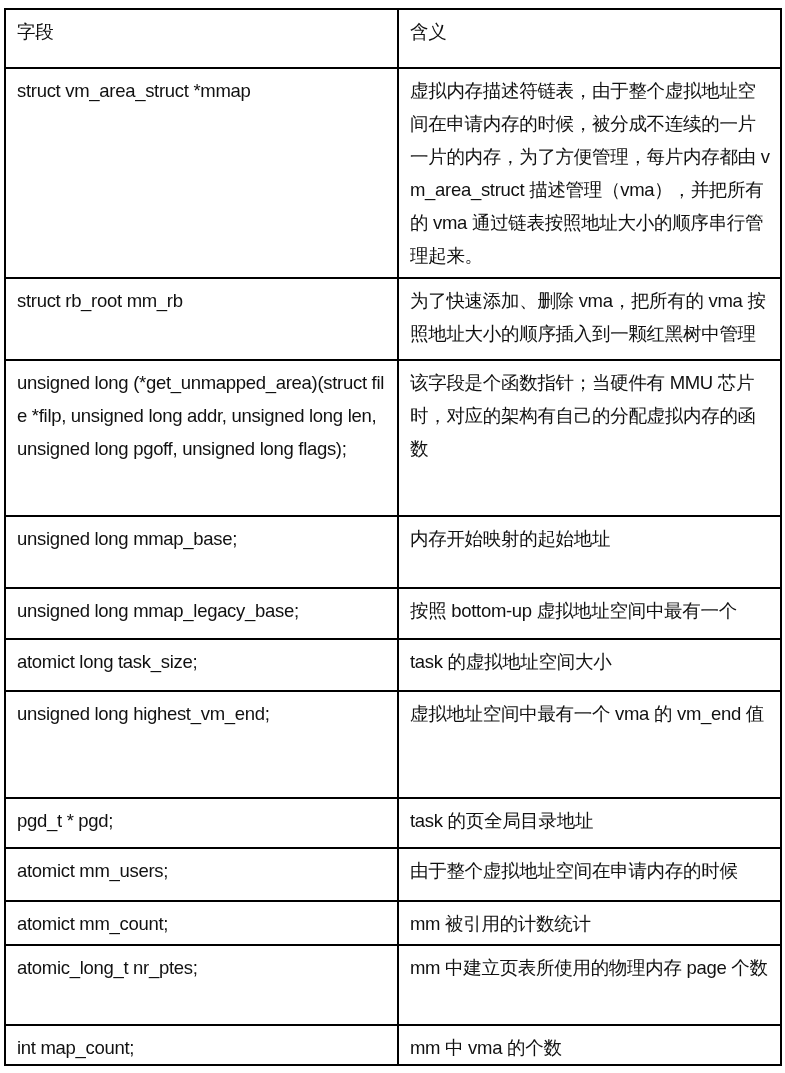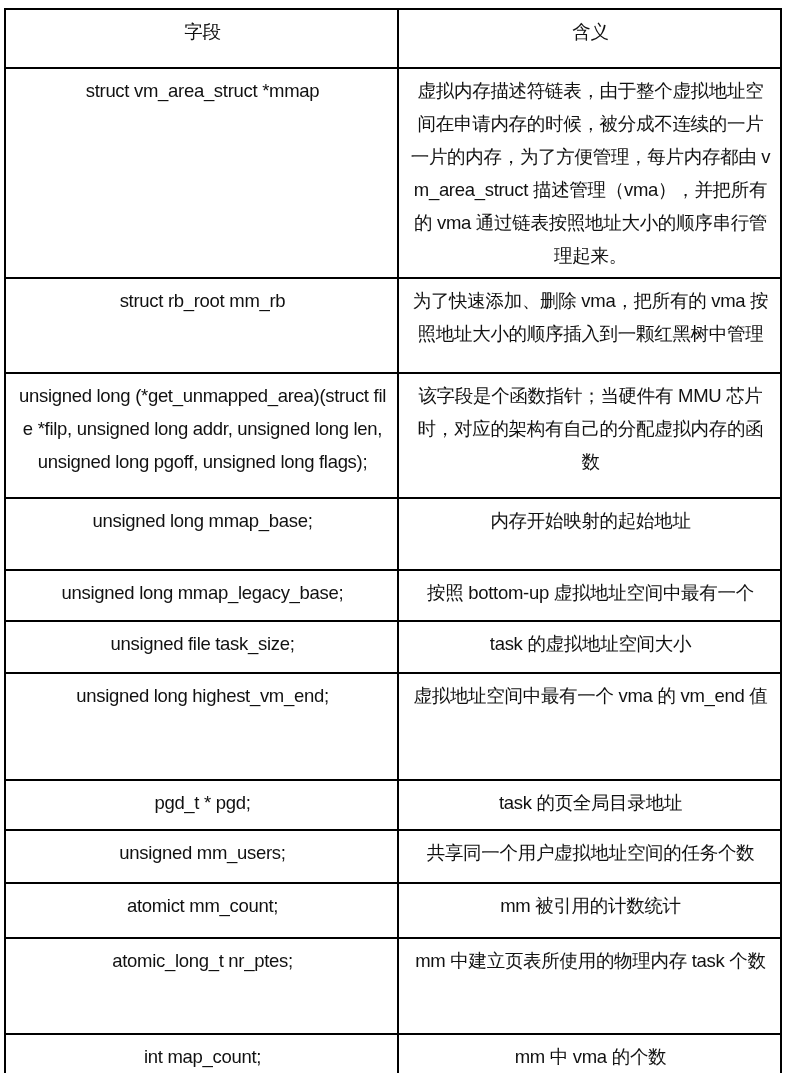--- a/index.html
+++ b/index.html
@@ -24,21 +24,20 @@
       table-layout: fixed;
     }
     table.fields td {
       border: 2px solid #000000;
       vertical-align: top;
       padding: 5px 9px 0 11px;
       font-size: 18.5px;
       line-height: 33px;
       letter-spacing: -0.3px;
       word-break: break-all;
-      text-align: center;
     }
     col.c1 { width: 393px; }
     col.c2 { width: 383px; }
     td.desc { padding-left: 11px; padding-right: 6px; }
   </style>
 </head>
 <body>
 
 <table class="fields">
   <colgroup>
@@ -47,58 +46,58 @@
     </colgroup>
   <tbody>
     <tr style="height:59px">
       <td>字段</td>
       <td class="desc">含义</td>
     </tr>
     <tr style="height:210px">
       <td>struct vm_area_struct  *mmap</td>
       <td class="desc">虚拟内存描述符链表，由于整个虚拟地址空间在申请内存的时候，被分成不连续的一片一片的内存，为了方便管理，每片内存都由 vm_area_struct 描述管理（vma），并把所有的 vma 通过链表按照地址大小的顺序串行管理起来。</td>
     </tr>
-    <tr style="height:95px">
+    <tr style="height:82px">
       <td>struct rb_root mm_rb</td>
       <td class="desc">为了快速添加、删除 vma，把所有的 vma 按照地址大小的顺序插入到一颗红黑树中管理</td>
     </tr>
-    <tr style="height:125px">
+    <tr style="height:156px">
       <td>unsigned long (*get_unmapped_area)(struct file *filp, unsigned long addr, unsigned long len, unsigned long pgoff, unsigned long flags);</td>
       <td class="desc">该字段是个函数指针；当硬件有 MMU 芯片时，对应的架构有自己的分配虚拟内存的函数</td>
     </tr>
     <tr style="height:72px">
       <td>unsigned long mmap_base;</td>
       <td class="desc">内存开始映射的起始地址</td>
     </tr>
     <tr style="height:51px">
       <td>unsigned long mmap_legacy_base;</td>
       <td class="desc">按照 bottom-up 虚拟地址空间中最有一个</td>
     </tr>
     <tr style="height:52px">
-      <td>unsigned file task_size;</td>
+      <td>atomict long task_size;</td>
       <td class="desc">task 的虚拟地址空间大小</td>
     </tr>
     <tr style="height:107px">
       <td>unsigned long highest_vm_end;</td>
       <td class="desc">虚拟地址空间中最有一个 vma 的 vm_end 值</td>
     </tr>
     <tr style="height:50px">
       <td>pgd_t * pgd;</td>
       <td class="desc">task 的页全局目录地址</td>
     </tr>
     <tr style="height:53px">
-      <td>unsigned mm_users;</td>
-      <td class="desc">共享同一个用户虚拟地址空间的任务个数</td>
+      <td>atomict mm_users;</td>
+      <td class="desc">由于整个虚拟地址空间在申请内存的时候</td>
     </tr>
-    <tr style="height:55px">
+    <tr style="height:44px">
       <td>atomict mm_count;</td>
       <td class="desc">mm 被引用的计数统计</td>
     </tr>
-    <tr style="height:96px">
+    <tr style="height:80px">
       <td>atomic_long_t nr_ptes;</td>
-      <td class="desc">mm 中建立页表所使用的物理内存 task 个数</td>
+      <td class="desc">mm 中建立页表所使用的物理内存 page 个数</td>
     </tr>
     <tr style="height:40px">
       <td>int map_count;</td>
       <td class="desc">mm 中 vma 的个数</td>
     </tr>
   </tbody>
 </table>
 
 </body></html>

